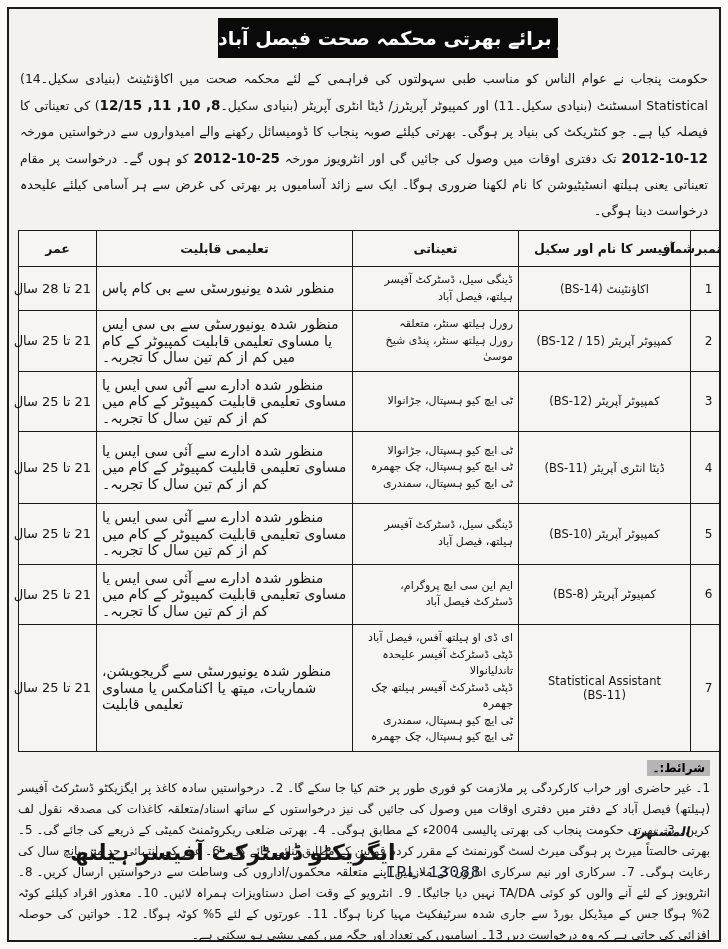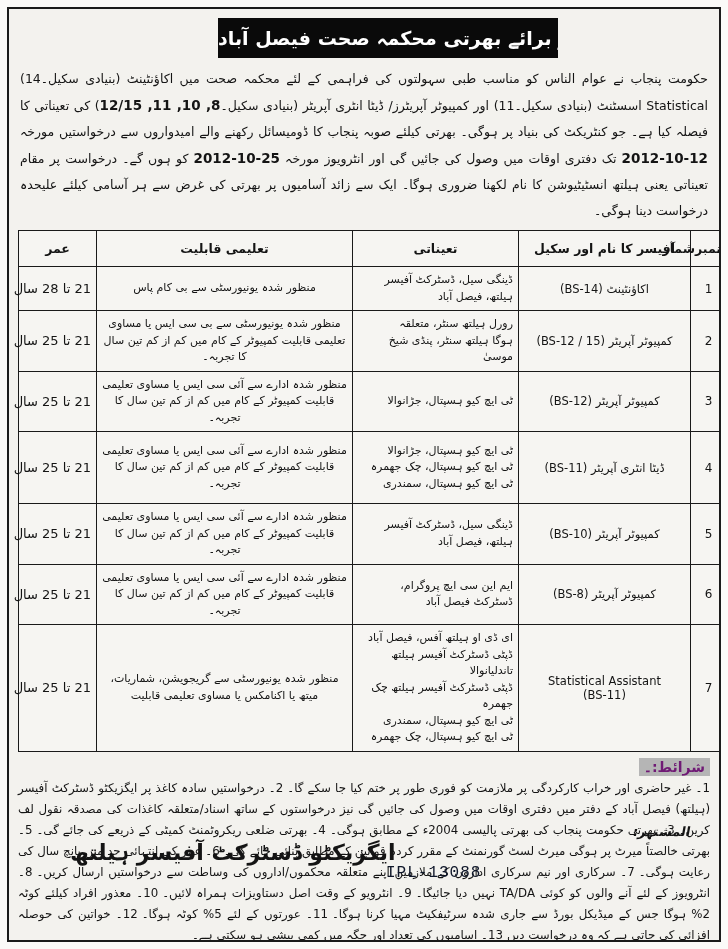--- a/index.html
+++ b/index.html
@@ -49,41 +49,41 @@
     border: 1.6px solid #1a1a1a;
     vertical-align: middle;
     padding: 5px 5px;
     margin-left: 20px;
   }
   table.jobs th { font-size: 12.5px; font-weight: bold; height: 36px; text-align: center; }
   th.h-serial { font-size: 10px; }
   .c-serial { text-align: center; font-size: 12px; }
   .c-post   { text-align: center; font-size: 11.5px; }
   .c-posting{ font-size: 11px; line-height: 16.5px; }
-  .c-edu    { text-align: center;  font-size: 11px; line-height: 16.5px; }
+  .c-edu    { text-align: left;  font-size: 14px; line-height: 16.5px; }
   .c-age    { text-align: center; font-size: 13px; white-space: nowrap; }
   tr.r1 td { height: 36px; }
   tr.r2 td { height: 58px; }
   tr.r3 td { height: 56px; }
   tr.r4 td { height: 72px; }
   tr.r5 td { height: 52px; }
   tr.r6 td { height: 50px; }
   tr.r7 td { height: 124px; }
   .col-serial { width: 36px; }
   .col-post   { width: 172px; }
   .col-posting{ width: 166px; }
   .col-edu    { width: 256px; }
   .col-age    { width: 78px; }
   .terms { direction: rtl; margin-top: 5px; }
   .terms-heading {
     display: inline-block;
     background: #b5b5b5;
-    color: #701a75;
+    color: #000000;
     font-weight: bold;
-    font-size: 14px;
+    font-size: 12px;
     padding: 1px 5px;
     margin-bottom: 2px;
   }
   .terms-body {
     text-align: justify;
     font-size: 11.8px;
     line-height: 21px;
   }
   .terms-body .terms-item { padding-inline-end: 4px; }
   .footer { position: absolute; left: 0; top: 818px; width: 728px; height: 131px; }
@@ -149,21 +149,21 @@
         <td class="c-age">21 تا 28 سال</td>
       </tr>
 
       <tr class="r2">
         <td class="c-serial">2</td>
         <td class="c-post">
               <div>کمپیوٹر آپریٹر (BS-12 / 15)</div>
             </td>
         <td class="c-posting">
           <div>رورل ہیلتھ سنٹر، متعلقہ</div>
-          <div>ہوگا ہیلتھ سنٹر، پنڈی شیخ موسیٰ</div>
+          <div>رورل ہیلتھ سنٹر، پنڈی شیخ موسیٰ</div>
         </td>
         <td class="c-edu">منظور شدہ یونیورسٹی سے بی سی ایس یا مساوی تعلیمی قابلیت کمپیوٹر کے کام میں کم از کم تین سال کا تجربہ۔</td>
         <td class="c-age">21 تا 25 سال</td>
       </tr>
 
       <tr class="r3">
         <td class="c-serial">3</td>
         <td class="c-post">
               <div>کمپیوٹر آپریٹر (BS-12)</div>
             </td>
@@ -213,21 +213,21 @@
       </tr>
 
       <tr class="r7">
         <td class="c-serial">7</td>
         <td class="c-post">
           <div>Statistical Assistant</div>
           <div>(BS-11)</div>
         </td>
         <td class="c-posting">
           <div>ای ڈی او ہیلتھ آفس، فیصل آباد</div>
-          <div>ڈپٹی ڈسٹرکٹ آفیسر ہیلتھ تاندلیانوالا</div>
+          <div>ڈپٹی ڈسٹرکٹ آفیسر علیحدہ تاندلیانوالا</div>
           <div>ڈپٹی ڈسٹرکٹ آفیسر ہیلتھ چک جھمرہ</div>
           <div>ٹی ایچ کیو ہسپتال، سمندری</div>
           <div>ٹی ایچ کیو ہسپتال، چک جھمرہ</div>
         </td>
         <td class="c-edu">منظور شدہ یونیورسٹی سے گریجویشن، شماریات، میتھ یا اکنامکس یا مساوی تعلیمی قابلیت</td>
         <td class="c-age">21 تا 25 سال</td>
       </tr>
     </tbody>
       </table>
 

